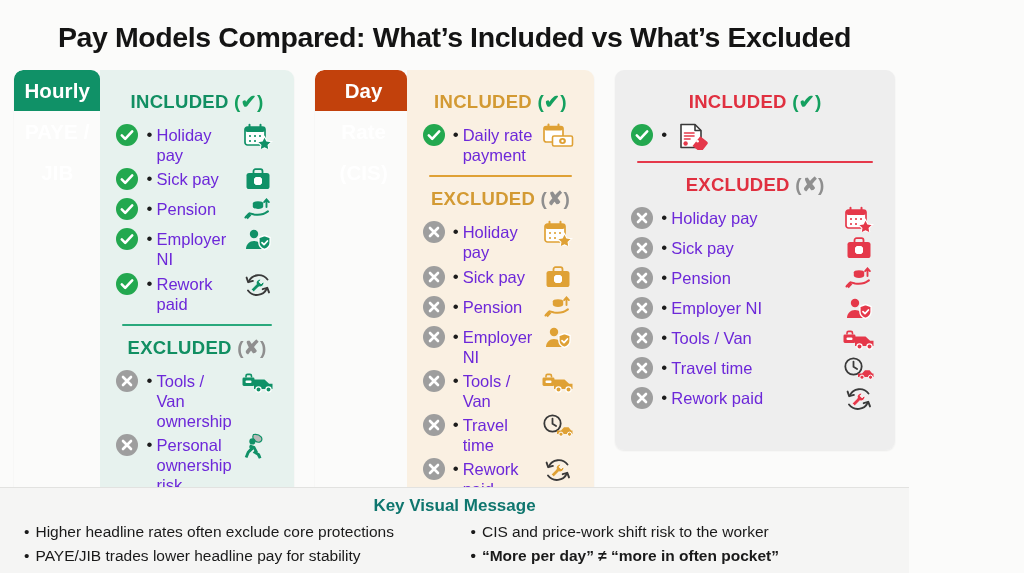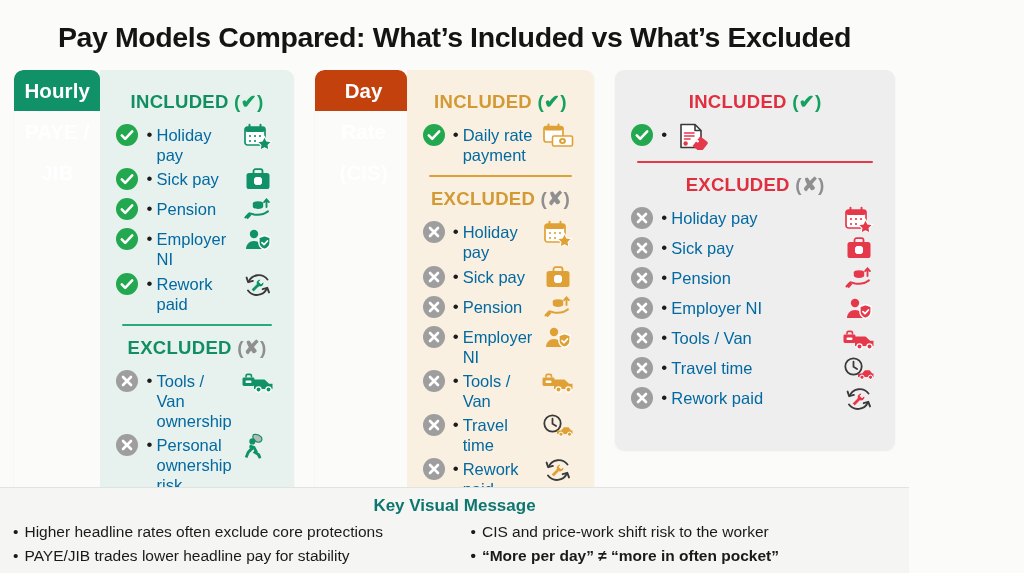--- a/index.html
+++ b/index.html
@@ -94,21 +94,21 @@
     flex: 0 0 14px;
     text-align: center;
     font-size: 17px;
     color: #1c1c1c;
     line-height: 26px;
     margin-left: 4px;
   }
   .row-label {
     flex: 1 1 auto;
     font-size: 16.5px;
-    color: #0369a1;
+    color: #6d28d9;
     line-height: 1.22;
     padding-top: 3px;
     padding-right: 4px;
   }
   .row-icon {
     flex: 0 0 44px;
     height: 30px;
     display: flex;
     align-items: center;
     justify-content: center;
@@ -127,21 +127,21 @@
   }
   .footer-title {
     text-align: center;
     font-size: 17px;
     font-weight: bold;
     color: #0f766e;
     margin-bottom: 4px;
   }
   .footer-cols {
     display: flex;
-    padding: 0 13px;
+    padding: 0 24px;
   }
   .footer-col { width: 50%; }
   .footer-col.right { padding-left: 16px; }
   .footer-li {
     font-size: 15.5px;
     color: #1a1a1a;
     line-height: 1.58;
     white-space: nowrap;
   }
   .footer-li .dot { margin-right: 6px; }

